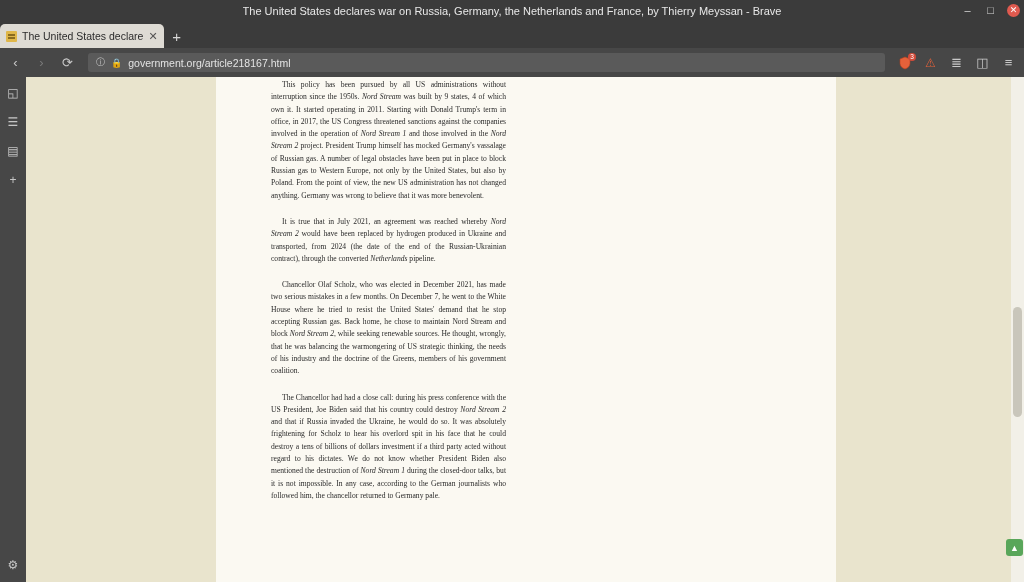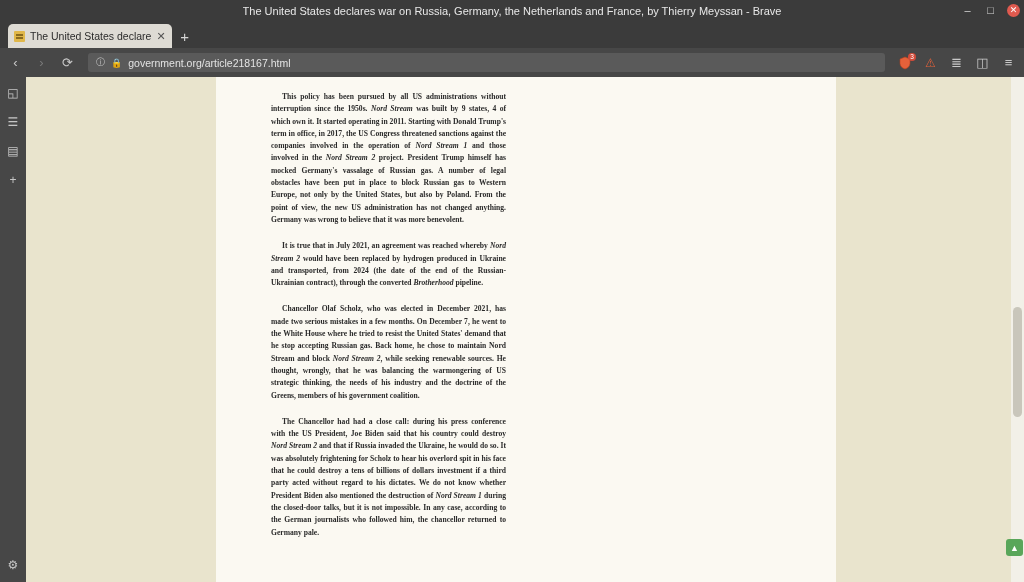--- a/index.html
+++ b/index.html
@@ -49,21 +49,21 @@
     color: #fff;
     font-size: 9px;
   }
 
   
   .tabstrip {
     height: 27px;
     background: #3b3b3b;
     display: flex;
     align-items: flex-end;
-    padding-left: 8px;
+    padding-left: 0;
   }
   .tab {
     height: 24px;
     min-width: 130px;
     max-width: 180px;
     background: #dedbd4;
     border-radius: 5px 5px 0 0;
     display: flex;
     align-items: center;
     gap: 5px;
@@ -190,23 +190,22 @@
   .doc {
     position: absolute;
     left: 190px;
     top: 0;
     width: 620px;
     height: 100%;
     background: #fbf9f2;
     padding: 0 135px 0 55px;
   }
   .doc-inner {
-    padding-top: 14px;
+    padding-top: 2px;
     width: 235px;
-    font-weight: bold;
   }
   .doc p {
     margin: 0 0 14px 0;
     font-family: "Liberation Serif", serif;
     font-size: 7.6px;
     line-height: 12.3px;
     color: #2a2a2a;
     text-align: justify;
     text-indent: 11px;
   }
@@ -294,21 +293,21 @@
       <div class="rail-icon">☰</div>
       <div class="rail-icon">▤</div>
       <div class="rail-icon">+</div>
       <div class="rail-icon rail-bottom">⚙</div>
     </div>
 
     <div class="page">
       <div class="doc">
         <div class="doc-inner">
           <p>This policy has been pursued by all US administrations without interruption since the 1950s. <i>Nord Stream</i> was built by 9 states, 4 of which own it. It started operating in 2011. Starting with Donald Trump's term in office, in 2017, the US Congress threatened sanctions against the companies involved in the operation of <i>Nord Stream 1</i> and those involved in the <i>Nord Stream 2</i> project. President Trump himself has mocked Germany's vassalage of Russian gas. A number of legal obstacles have been put in place to block Russian gas to Western Europe, not only by the United States, but also by Poland. From the point of view, the new US administration has not changed anything. Germany was wrong to believe that it was more benevolent.</p>
-          <p>It is true that in July 2021, an agreement was reached whereby <i>Nord Stream 2</i> would have been replaced by hydrogen produced in Ukraine and transported, from 2024 (the date of the end of the Russian-Ukrainian contract), through the converted <i>Brotherhood</i> pipeline.</p>
+          <p>It is true that in July 2021, an agreement was reached whereby <i>Nord Stream 2</i> would have been replaced by hydrogen produced in Ukraine and transported, from 2024 (the date of the end of the Russian-Ukrainian contract), through the converted <i>Netherlands</i> pipeline.</p>
           <p>Chancellor Olaf Scholz, who was elected in December 2021, has made two serious mistakes in a few months. On December 7, he went to the White House where he tried to resist the United States' demand that he stop accepting Russian gas. Back home, he chose to maintain Nord Stream and block <i>Nord Stream 2</i>, while seeking renewable sources. He thought, wrongly, that he was balancing the warmongering of US strategic thinking, the needs of his industry and the doctrine of the Greens, members of his government coalition.</p>
           <p>The Chancellor had had a close call: during his press conference with the US President, Joe Biden said that his country could destroy <i>Nord Stream 2</i> and that if Russia invaded the Ukraine, he would do so. It was absolutely frightening for Scholz to hear his overlord spit in his face that he could destroy a tens of billions of dollars investment if a third party acted without regard to his dictates. We do not know whether President Biden also mentioned the destruction of <i>Nord Stream 1</i> during the closed-door talks, but it is not impossible. In any case, according to the German journalists who followed him, the chancellor returned to Germany pale.</p>
         </div>
       </div>
 
       <div class="scrollbar">
         <div class="scroll-thumb"></div>
       </div>
       <div class="scroll-up">▲</div>
     </div>

